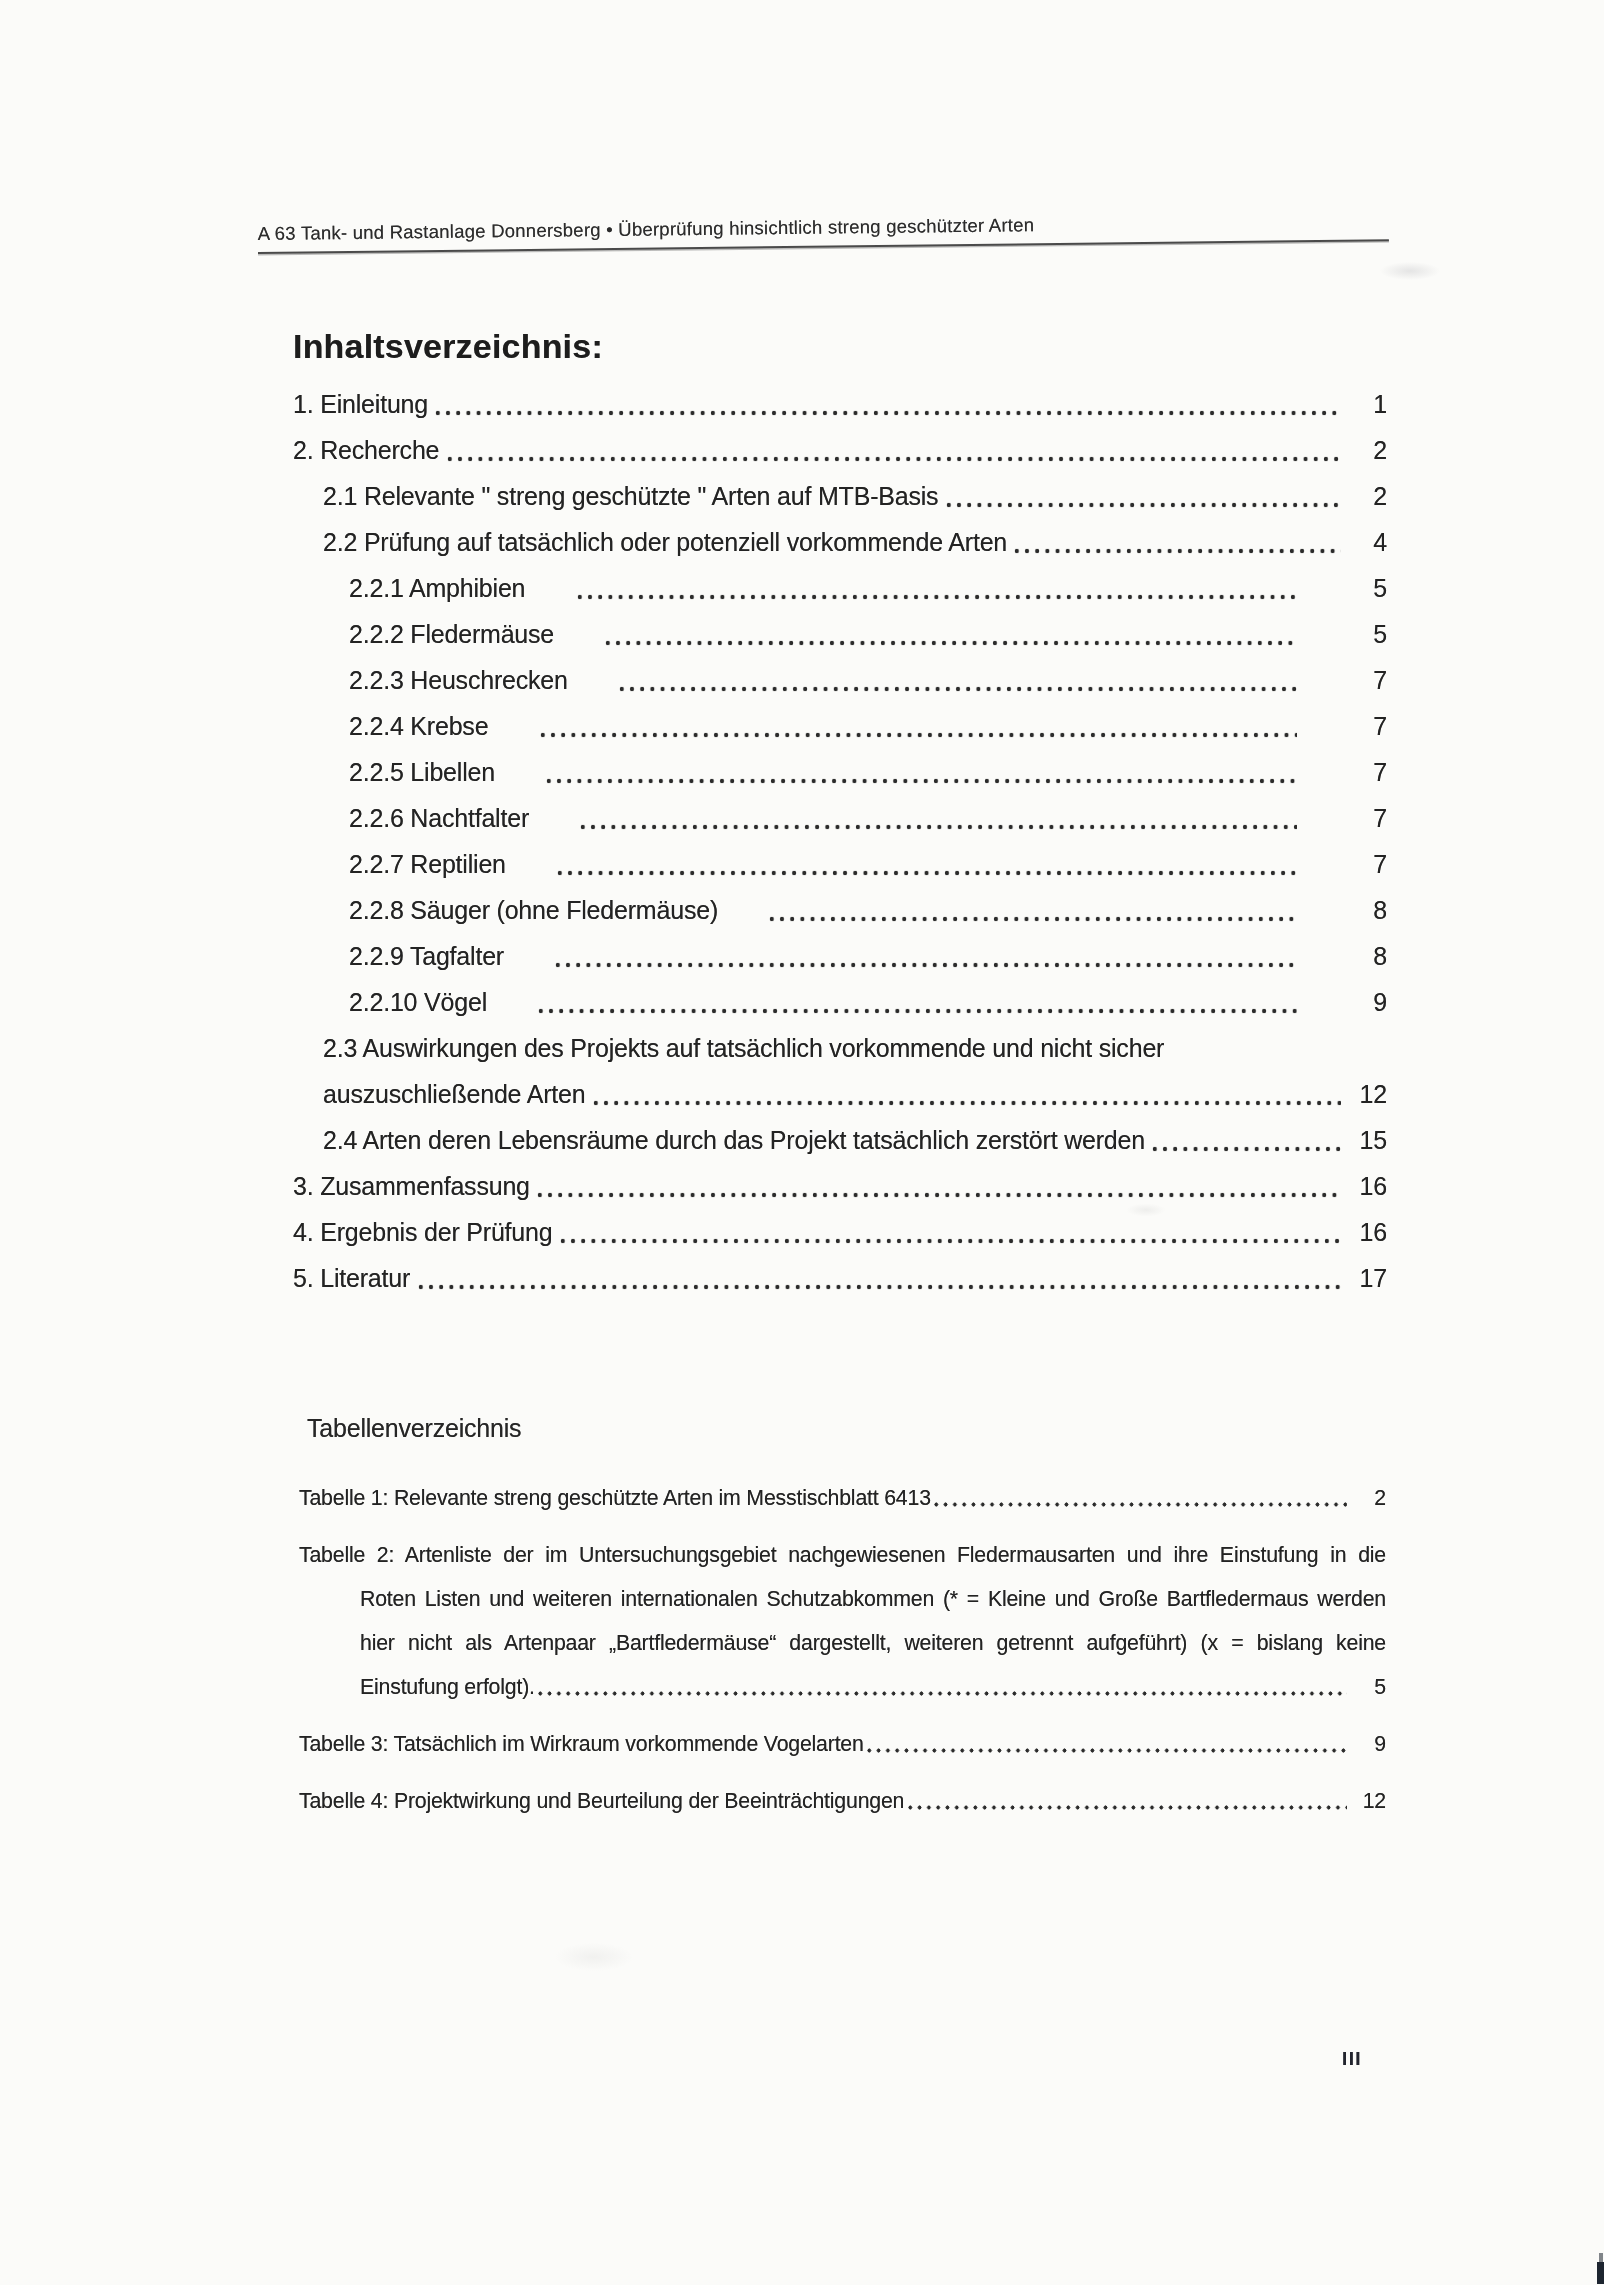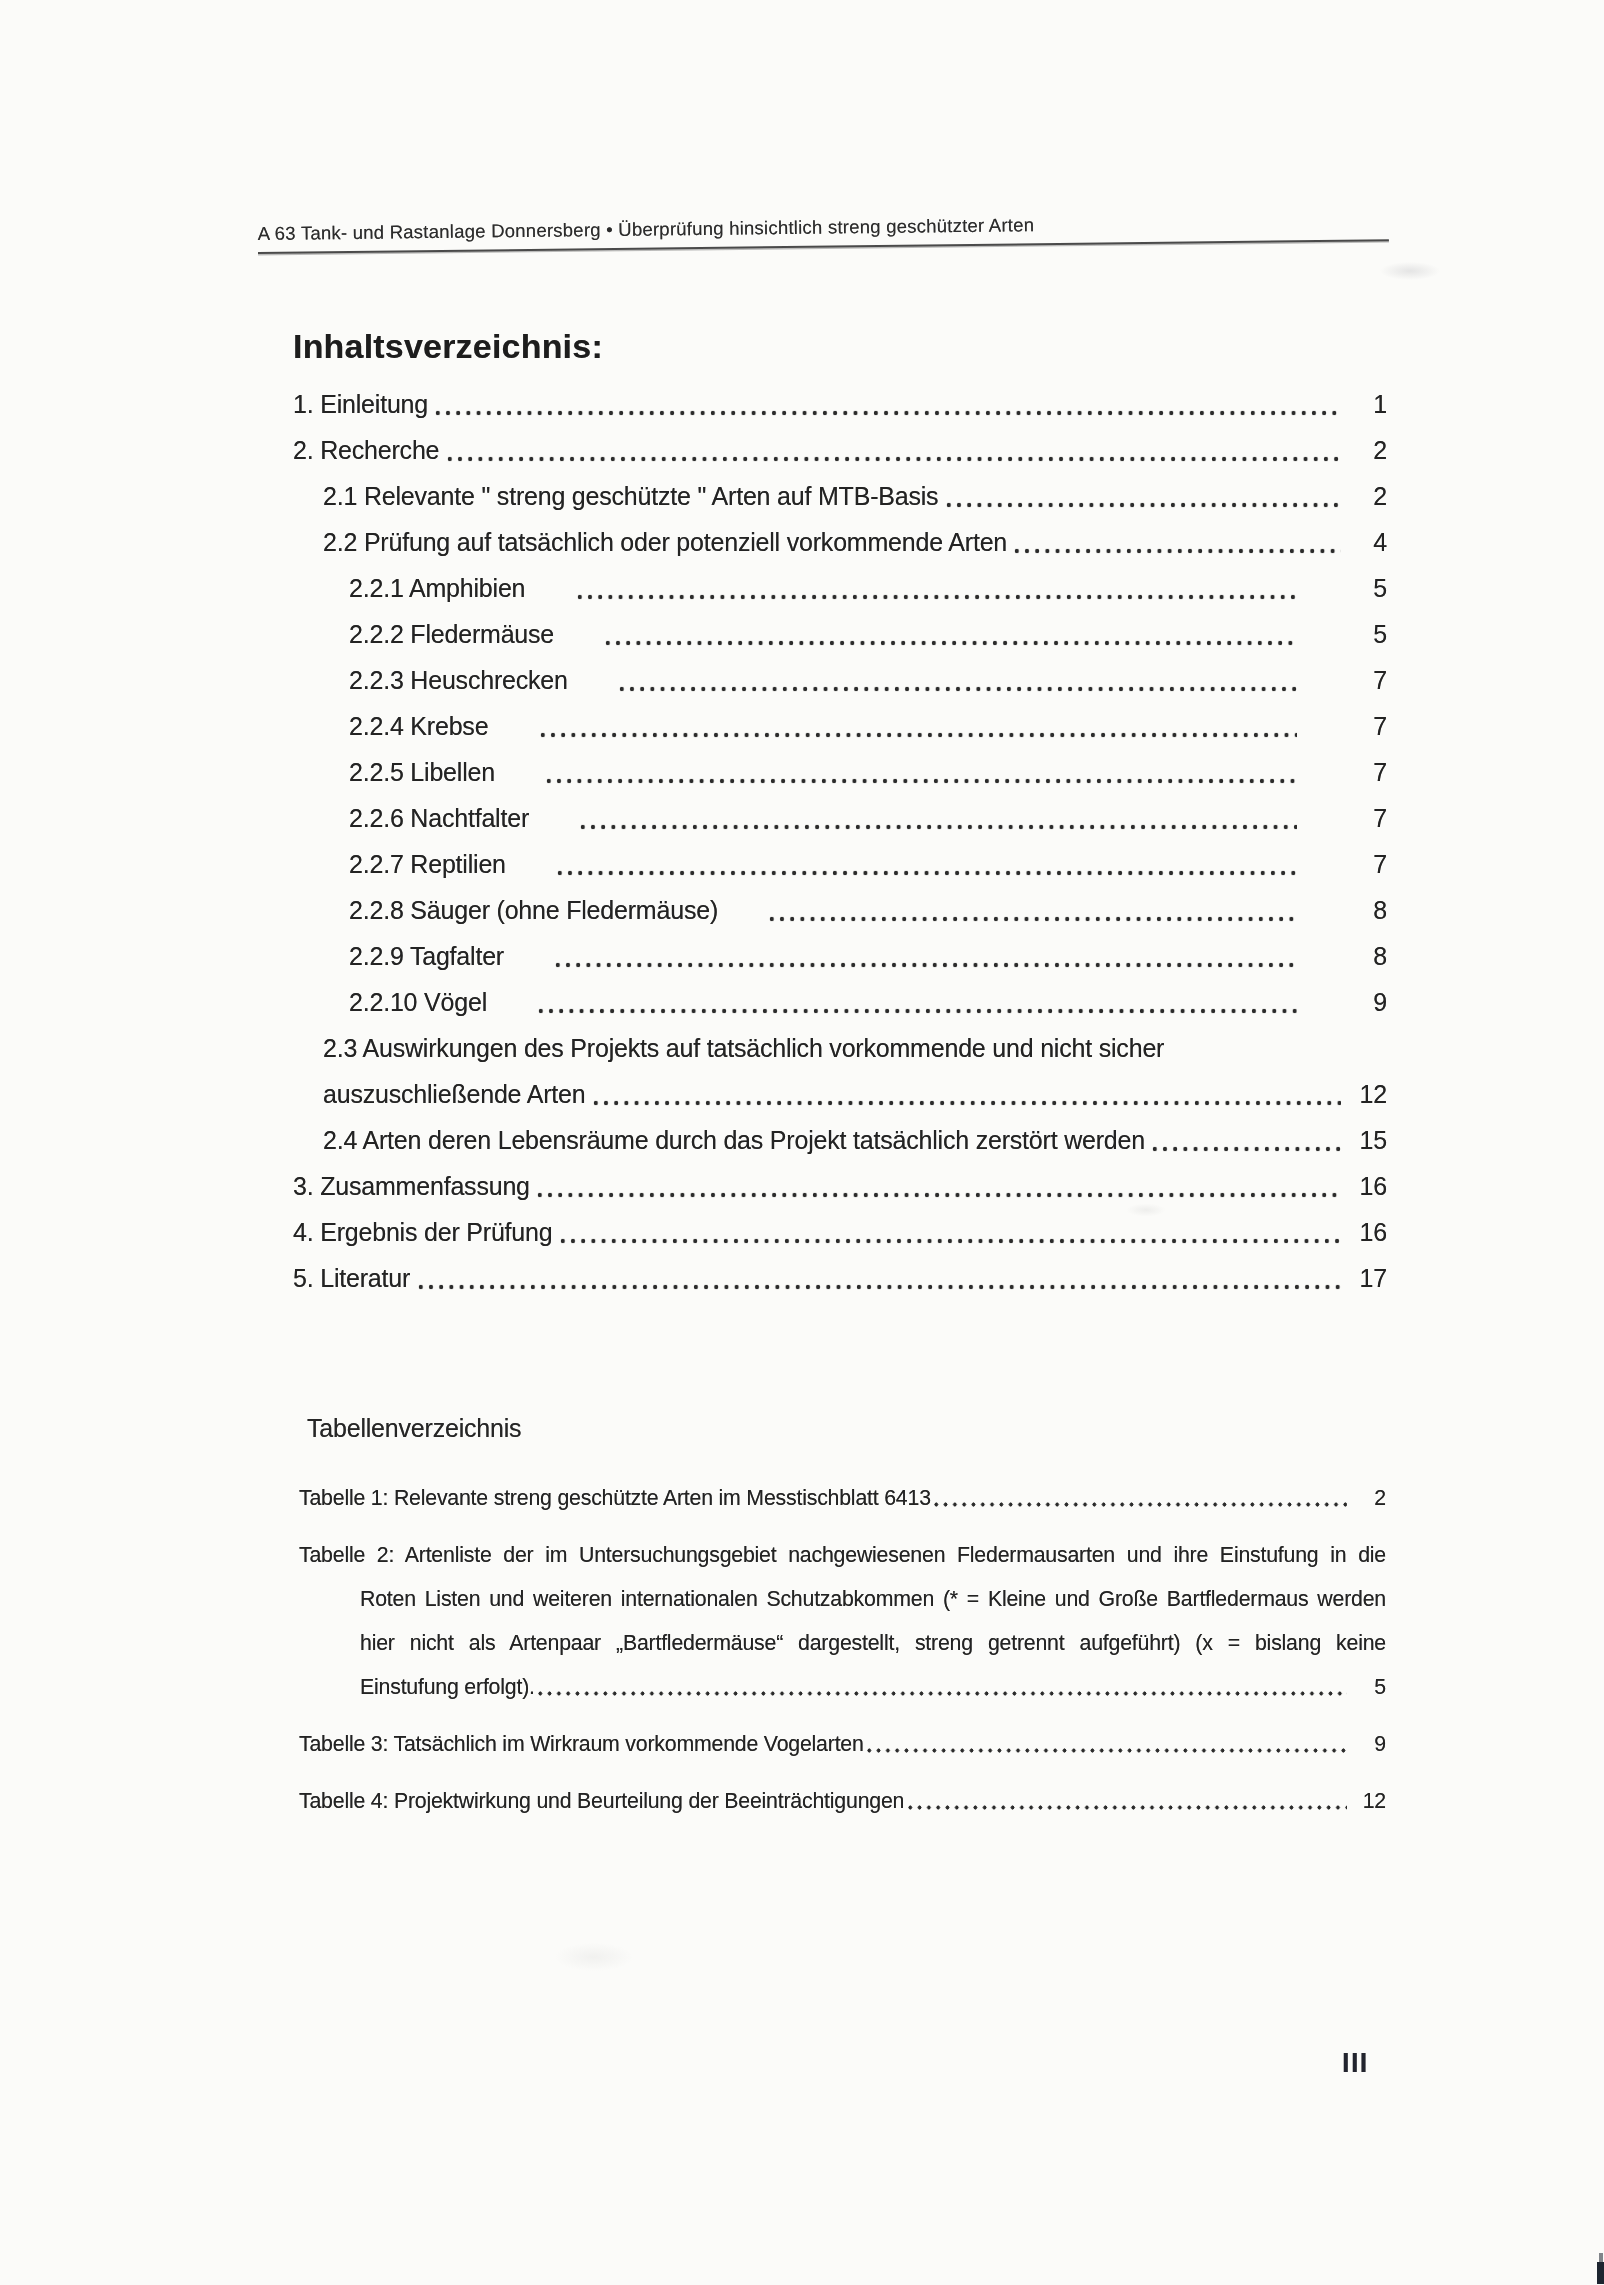--- a/index.html
+++ b/index.html
@@ -62,21 +62,21 @@
   .tbl-line.justify { text-align: justify; text-align-last: justify; }
   .tbl-line.cont, .tbl-row.cont { padding-left: 61px; }
   .tbl-row { display: flex; align-items: baseline; }
   .tbl-row .dots { height: 4.6px; margin: 0 5.6px 13px 3.7px; background-size: 9.3px 4.6px;
     background-image: radial-gradient(circle at 2.3px 2.3px, #2b2b2b 1.7px, rgba(0,0,0,0) 2.1px); }
   .tbl-row .pg { min-width: 33px; }
 
   
   .page-number {
     position: absolute; left: 1342px; top: 2048px;
-    font-size: 27px; font-weight: bold; letter-spacing: 1.4px; color: #22242e;
+    font-size: 19px; font-weight: bold; letter-spacing: 1.4px; color: #22242e;
   }
   
   .corner-artifact {
     position: absolute; right: 0; bottom: 1.9px; width: 8.3px; height: 22px;
     background: #1d2530;
   }
   .corner-artifact-2 {
     position: absolute; right: 1.9px; bottom: 24px; width: 3.7px; height: 9.3px;
     background: rgba(29,37,48,0.55);
   }
@@ -200,21 +200,21 @@
       <div class="tbl-entry">
         <div class="tbl-row soft">
           <span class="lbl">Tabelle 1: Relevante streng geschützte Arten im Messtischblatt 6413</span>
           <span class="dots"></span>
           <span class="pg">2</span>
         </div>
       </div>
       <div class="tbl-entry">
         <div class="tbl-line soft justify">Tabelle 2: Artenliste der im Untersuchungsgebiet nachgewiesenen Fledermausarten und ihre Einstufung in die</div>
         <div class="tbl-line soft justify cont">Roten Listen und weiteren internationalen Schutzabkommen (* = Kleine und Große Bartfledermaus werden</div>
-        <div class="tbl-line soft justify cont">hier nicht als Artenpaar „Bartfledermäuse“ dargestellt, streng getrennt aufgeführt) (x = bislang keine</div>
+        <div class="tbl-line soft justify cont">hier nicht als Artenpaar „Bartfledermäuse“ dargestellt, weiteren getrennt aufgeführt) (x = bislang keine</div>
         <div class="tbl-row soft cont">
           <span class="lbl">Einstufung erfolgt). </span>
           <span class="dots"></span>
           <span class="pg">5</span>
         </div>
       </div>
       <div class="tbl-entry">
         <div class="tbl-row soft">
           <span class="lbl">Tabelle 3: Tatsächlich im Wirkraum vorkommende Vogelarten</span>
           <span class="dots"></span>

